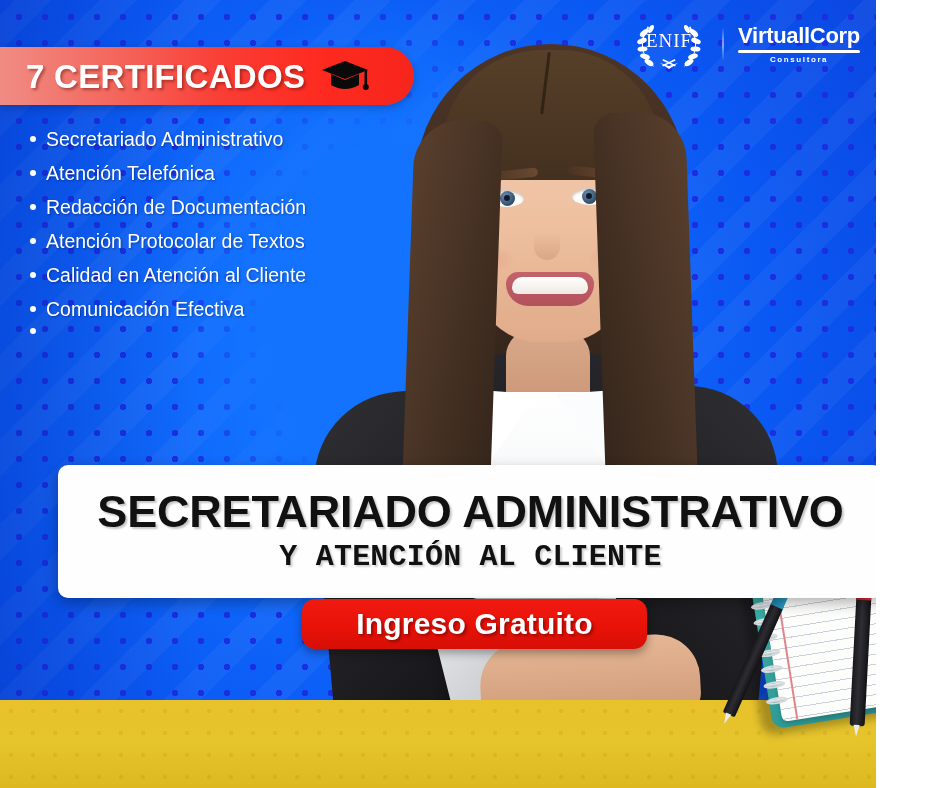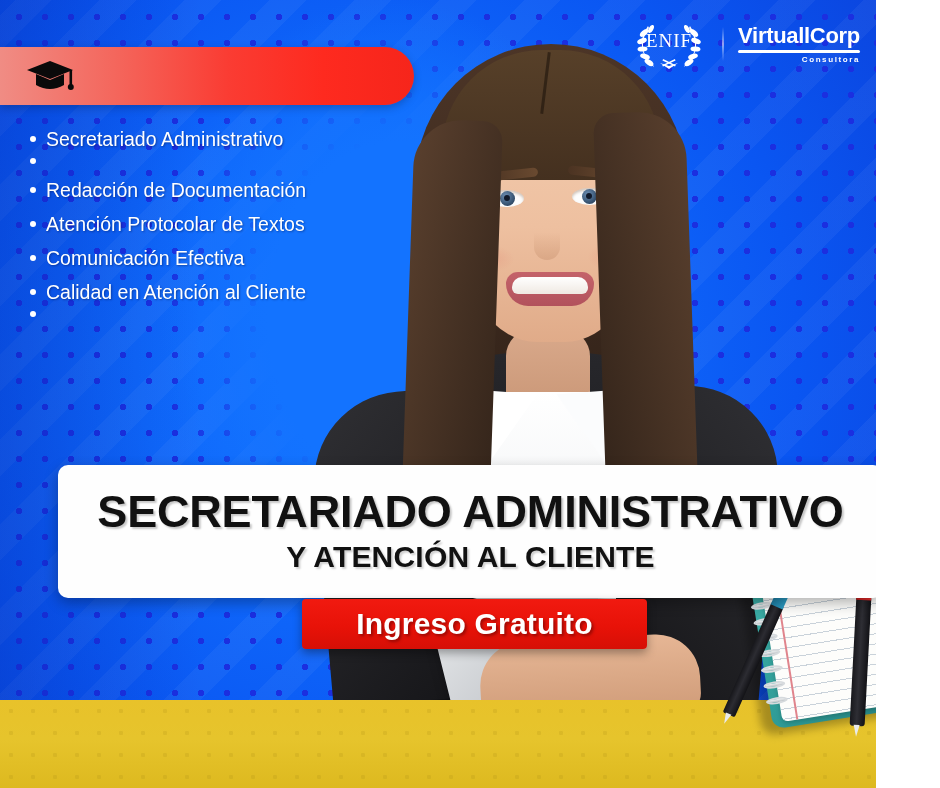--- a/index.html
+++ b/index.html
@@ -278,21 +278,21 @@
     position:absolute; left:0; right:0; top:12px;
     text-align:center;
     font-family:"Liberation Serif", serif;
     font-size:19px; letter-spacing:1px; color:#ffffff;
   }
   .wreath{ position:absolute; inset:0; }
   .divider-v{
     width:2px; height:34px;
     background:linear-gradient(180deg, rgba(255,255,255,0), rgba(255,255,255,.55), rgba(255,255,255,0));
   }
-  .logo-vc{ text-align:right; }
+  .logo-vc{ text-align:center; }
   .vc-name{
     font-size:22px; font-weight:bold; color:#ffffff; letter-spacing:-.3px;
     line-height:1; white-space:nowrap;
   }
   .vc-rule{
     height:3px; background:#ffffff; margin:3px 0 2px 0; border-radius:2px;
   }
   .vc-sub{
     font-size:8px; font-weight:bold; letter-spacing:1.6px; color:#ffffff;
   }
@@ -348,28 +348,29 @@
     font-size:45px; font-weight:bold; color:#111111;
     letter-spacing:-.2px; line-height:1.02;
     white-space:nowrap;
     text-shadow:2px 2px 2px rgba(0,0,0,.22);
   }
   .title-sub{
     font-size:30px; font-weight:bold; color:#111111;
     letter-spacing:.2px; margin-top:5px;
     white-space:nowrap;
     text-shadow:2px 2px 2px rgba(0,0,0,.18);
+    font-family:Liberation Mono, monospace;
   }
 
   
   .cta{
     position:absolute; left:302px; top:599px;
     width:345px; height:50px;
     background:linear-gradient(180deg,#f11a10 0%, #e81208 55%, #d60f06 100%);
-    border-radius:4px;
+    border-radius:13px;
     z-index:24;
     display:flex; align-items:center; justify-content:center;
     box-shadow:0 4px 10px rgba(0,0,0,.35);
   }
   .cta-text{
     font-size:30px; font-weight:bold; color:#ffffff;
     letter-spacing:.2px;
     text-shadow:2px 2px 3px rgba(80,0,0,.5);
   }
 </style>
@@ -479,51 +480,53 @@
     <div class="divider-v"></div>
 
     <div class="logo-vc">
       <div class="vc-name">VirtuallCorp</div>
       <div class="vc-rule"></div>
       <div class="vc-sub">Consultora</div>
     </div>
   </div>
 
   <div class="badge">
+    <span class="badge-text">7 CERTIFICADOS</span>
     <svg class="cap-icon" viewBox="0 0 48 34">
       <path d="M24 2 L47 11 L24 20 L1 11 Z" fill="#0a0a0a"></path>
       <path d="M10 15 L10 26 Q24 34 38 26 L38 15 L24 21 Z" fill="#0a0a0a"></path>
       <rect x="43.5" y="11" width="2.6" height="16" fill="#0a0a0a"></rect>
       <circle cx="44.8" cy="28" r="3" fill="#0a0a0a"></circle>
     </svg>
   </div>
 
   <div class="bullets">
     <div class="bullet">
       <span class="dot"></span>
       <span>Secretariado Administrativo</span>
     </div>
     <div class="bullet">
       <span class="dot"></span>
+      <span>Atención Telefónica</span>
     </div>
     <div class="bullet">
       <span class="dot"></span>
       <span>Redacción de Documentación</span>
     </div>
     <div class="bullet">
       <span class="dot"></span>
       <span>Atención Protocolar de Textos</span>
     </div>
     <div class="bullet">
       <span class="dot"></span>
+      <span>Calidad en Atención al Cliente</span>
+    </div>
+    <div class="bullet">
+      <span class="dot"></span>
       <span>Comunicación Efectiva</span>
-    </div>
-    <div class="bullet">
-      <span class="dot"></span>
-      <span>Calidad en Atención al Cliente</span>
     </div>
     <div class="bullet">
       <span class="dot"></span>
     </div>
   </div>
 
   <div class="title-card">
     <div class="title-main">SECRETARIADO ADMINISTRATIVO</div>
     <div class="title-sub">Y ATENCIÓN AL CLIENTE</div>
   </div>

